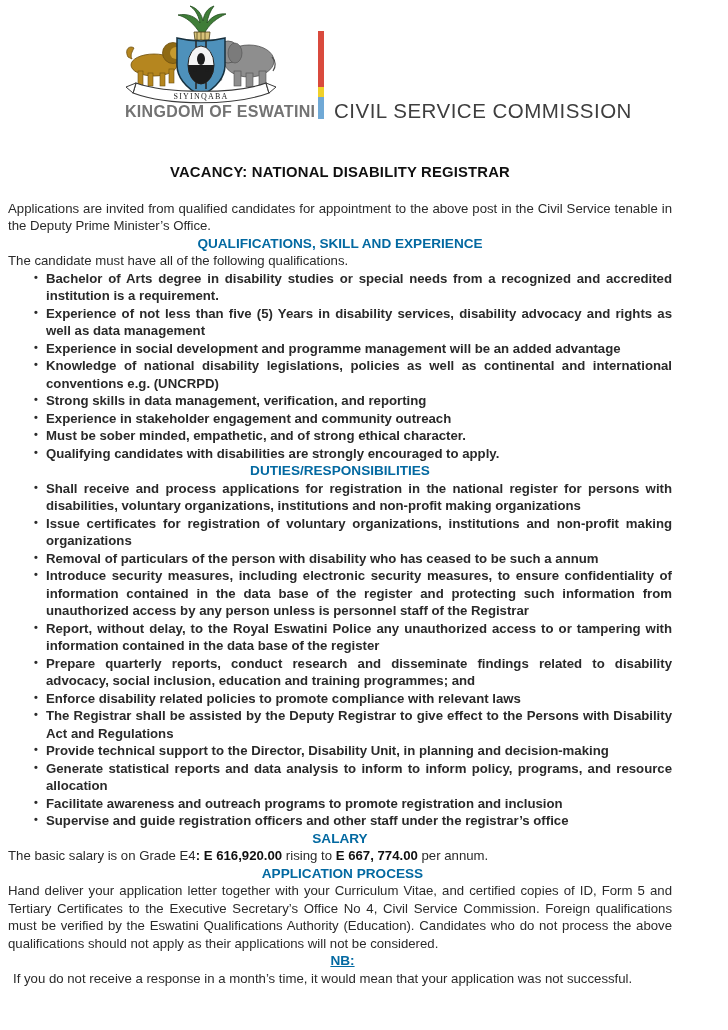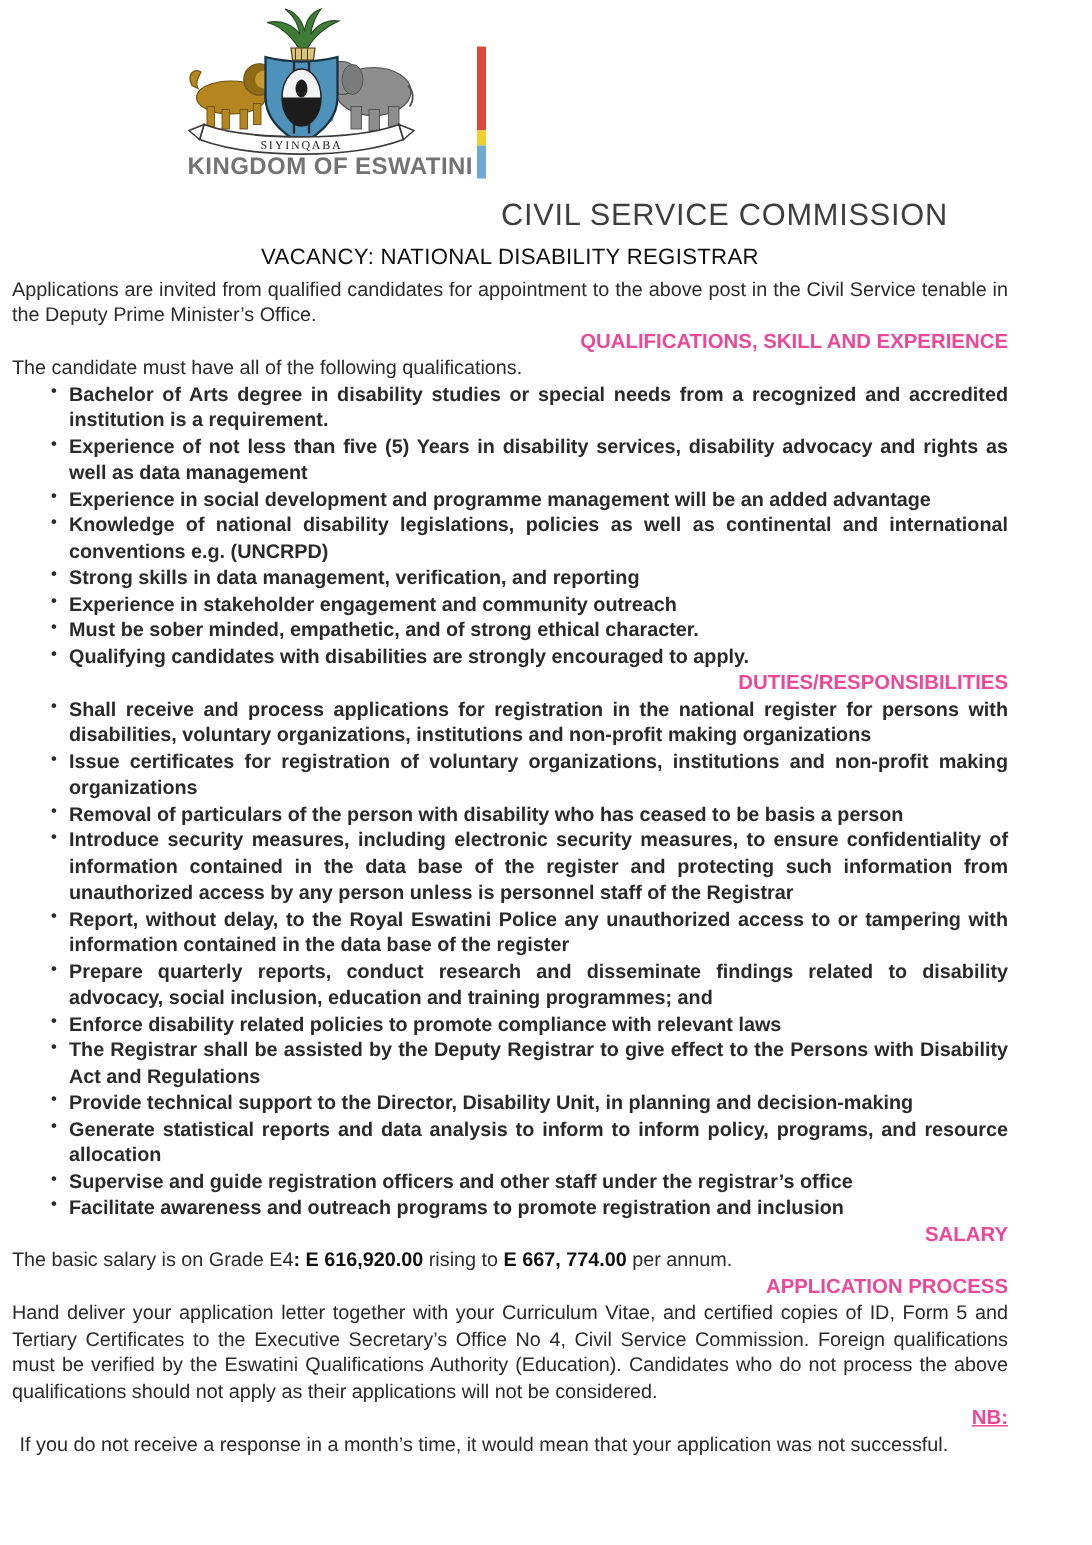--- a/index.html
+++ b/index.html
@@ -23,31 +23,30 @@
   }
   .flagbar { position:absolute; left:318px; top:31px; width:6px; height:88px;
     display:flex; flex-direction:column; }
   .flagbar .seg-red    { height:56px; }
   .flagbar .seg-yellow { height:10px; }
   .flagbar .seg-blue   { height:22px; }
   .org-name {
     position:absolute; left:334px; top:99px;
     font-size:20.5px; font-weight:400; color:#3e3e3e; letter-spacing:0.5px;
     white-space:nowrap;
-    margin-top:33px;
   }
 
   
   .content { margin:0 8px; font-size:13.2px; line-height:17.5px; text-align:justify; color:#2a2a2a; }
   .doc-title {
-    text-align:center; font-weight:normal; font-size:14.8px; color:#101010;
-    margin:22px 0 2px 0; letter-spacing:0.2px;
+    text-align:center; font-weight:bold; font-size:14.8px; color:#101010;
+    margin:22px 0 18px 0; letter-spacing:0.2px;
   }
   .para { margin:0; }
-  .sec-head { font-size:13.6px; font-weight:bold; color:#ec4899; margin:0; text-align:right; }
+  .sec-head { font-size:13.6px; font-weight:bold; color:#0369a1; margin:0; text-align:center; }
   .sec-head.indent { padding-left:5px; }
   .nb-label { text-decoration:underline; }
   ul.blist { margin:0; padding:0 0 0 26px; list-style:none; }
   ul.blist li { position:relative; padding-left:12px; text-align:justify;font-weight:bold; }
   ul.blist li::before { content:"\2022"; position:absolute; left:0; top:-1px; font-size:11px; color:#2a2a2a; }
   .bold { font-weight:bold; color:#101010; }
 </style>
 </head>
 <body>
 
@@ -134,30 +133,30 @@
       <li>Experience in stakeholder engagement and community outreach</li>
       <li>Must be sober minded, empathetic, and of strong ethical character.</li>
       <li>Qualifying candidates with disabilities are strongly encouraged to apply.</li>
     </ul>
 
     <h3 class="sec-head">DUTIES/RESPONSIBILITIES</h3>
 
     <ul class="blist">
       <li>Shall receive and process applications for registration in the national register for persons with disabilities, voluntary organizations, institutions and non-profit making organizations</li>
       <li>Issue certificates for registration of voluntary organizations, institutions and non-profit making organizations</li>
-      <li>Removal of particulars of the person with disability who has ceased to be basis a person</li>
+      <li>Removal of particulars of the person with disability who has ceased to be such a annum</li>
       <li>Introduce security measures, including electronic security measures, to ensure confidentiality of information contained in the data base of the register and protecting such information from unauthorized access by any person unless is personnel staff of the Registrar</li>
       <li>Report, without delay, to the Royal Eswatini Police any unauthorized access to or tampering with information contained in the data base of the register</li>
       <li>Prepare quarterly reports, conduct research and disseminate findings related to disability advocacy, social inclusion, education and training programmes; and</li>
       <li>Enforce disability related policies to promote compliance with relevant laws</li>
       <li>The Registrar shall be assisted by the Deputy Registrar to give effect to the Persons with Disability Act and Regulations</li>
       <li>Provide technical support to the Director, Disability Unit, in planning and decision-making</li>
       <li>Generate statistical reports and data analysis to inform to inform policy, programs, and resource allocation</li>
+      <li>Facilitate awareness and outreach programs to promote registration and inclusion</li>
       <li>Supervise and guide registration officers and other staff under the registrar’s office</li>
-      <li>Facilitate awareness and outreach programs to promote registration and inclusion</li>
     </ul>
 
     <h3 class="sec-head">SALARY</h3>
     <p class="para"><span>The basic salary is on Grade E4</span><span class="bold">: E 616,920.00</span><span> rising to </span><span class="bold">E 667, 774.00</span><span> per annum.</span></p>
 
     <h3 class="sec-head indent">APPLICATION PROCESS</h3>
     <p class="para">Hand deliver your application letter together with your Curriculum Vitae, and certified copies of ID, Form 5 and Tertiary Certificates to the Executive Secretary’s Office No 4, Civil Service Commission. Foreign qualifications must be verified by the Eswatini Qualifications Authority (Education). Candidates who do not process the above qualifications should not apply as their applications will not be considered.</p>
 
     <h3 class="sec-head indent"><span class="nb-label">NB:</span></h3>
     <p class="para" style="padding-left:5px">If you do not receive a response in a month’s time, it would mean that your application was not successful.</p>

